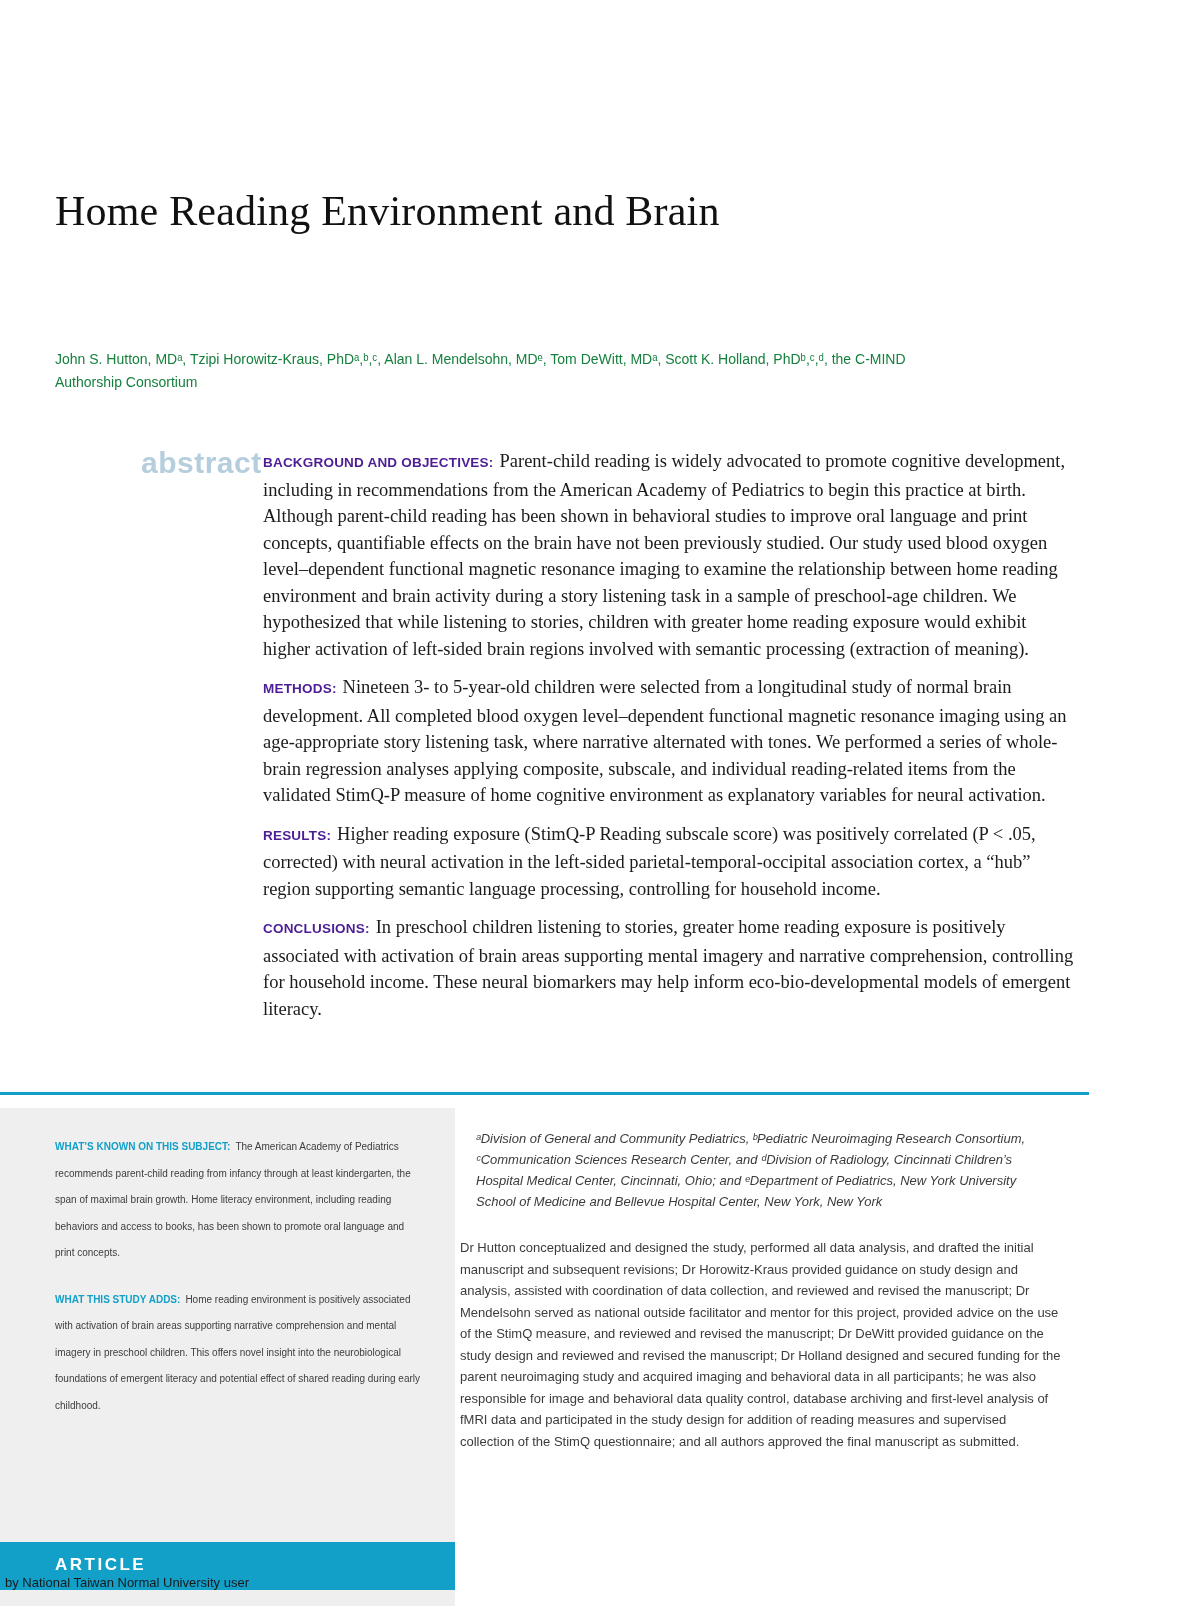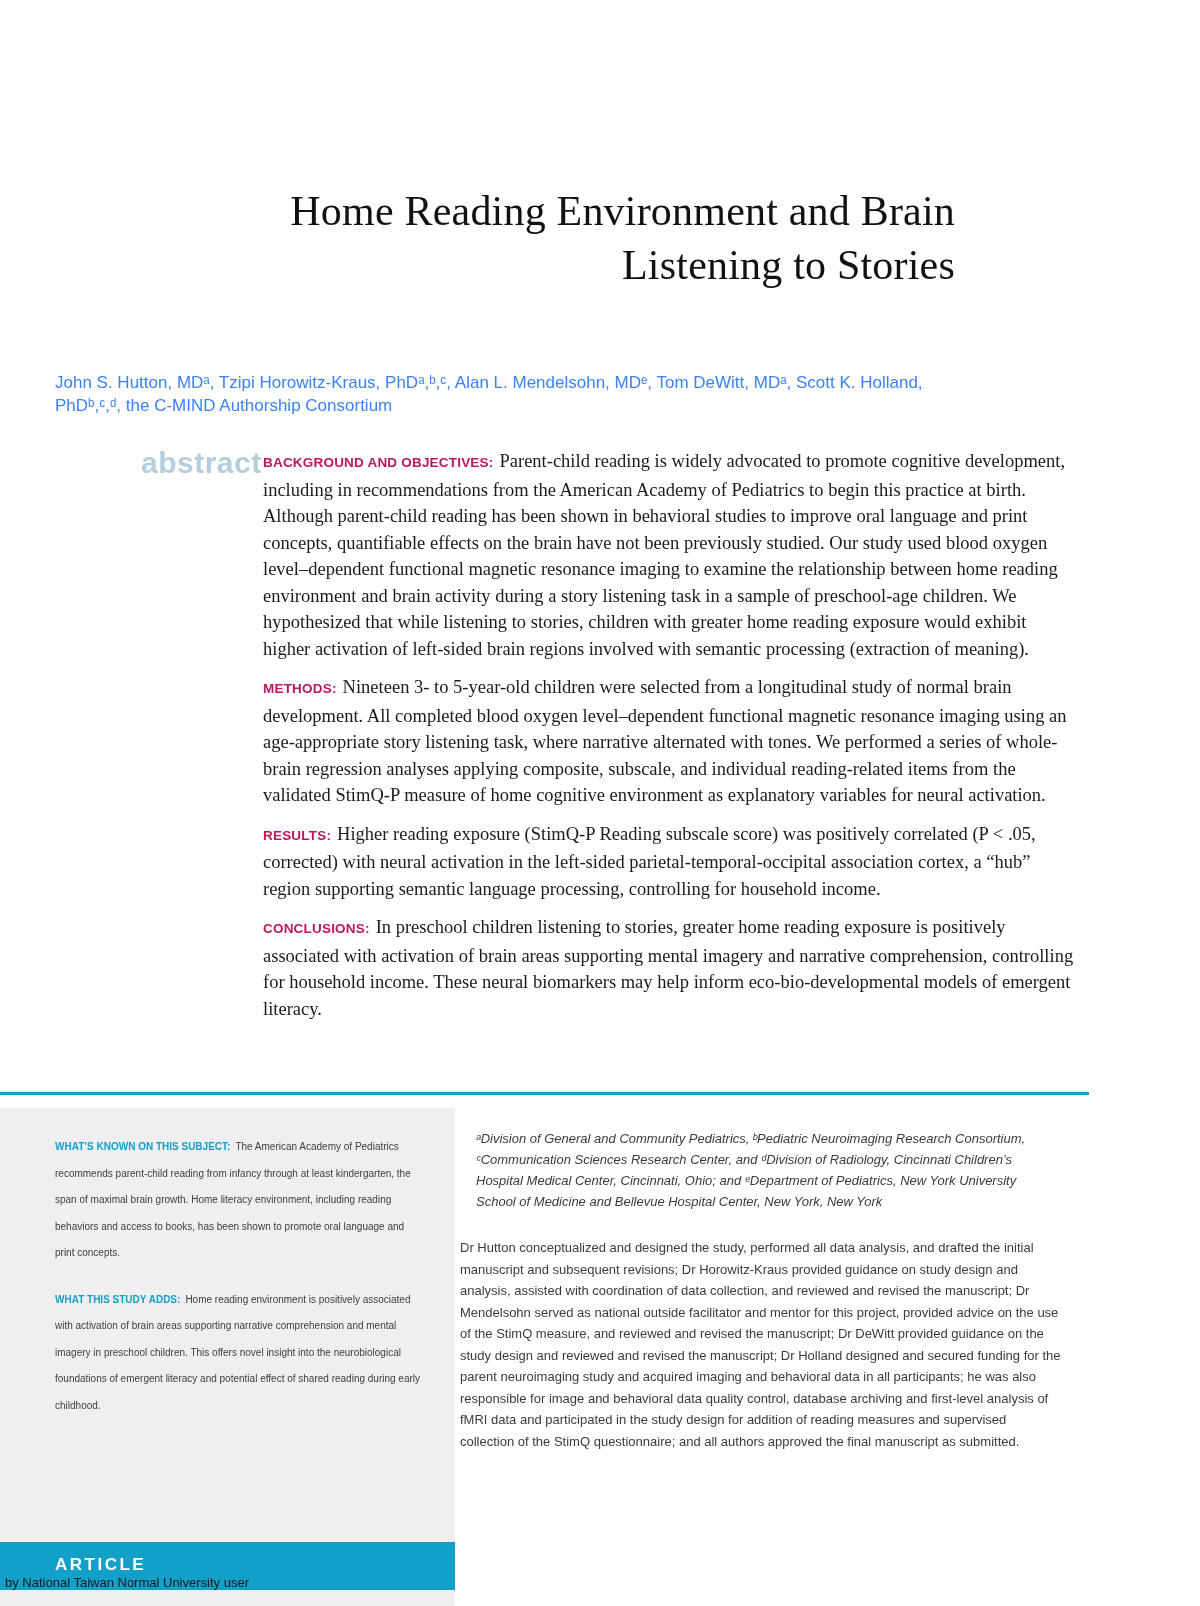--- a/index.html
+++ b/index.html
@@ -10,42 +10,42 @@
     font-family: "Liberation Sans", sans-serif;
     color: #1c1c1c;
     overflow: hidden;
   }
 
   
   .title {
     position: absolute; left: 55px; top: 184px; width: 900px;
     font-family: "Liberation Serif", serif;
     font-size: 42px; line-height: 54px; font-weight: 400;
-    color: #111; letter-spacing: 0.2px; text-align: right;
+    color: #111; letter-spacing: 0.2px;
   }
   .authors {
-    position: absolute; left: 55px; top: 371px; width: 890px;
-    font-size: 17px; line-height: 23px; color: #3b82f6;
+    position: absolute; left: 55px; top: 348px; width: 890px;
+    font-size: 14px; line-height: 23px; color: #15803d;
   }
 
   
   .abstract-label {
     position: absolute; left: 141px; top: 446px;
     font-size: 30px; font-weight: 700; letter-spacing: 0.5px;
     color: #b5cedd;
   }
   .abstract-body {
     position: absolute; left: 263px; top: 448px; width: 812px;
     font-family: "Liberation Serif", serif;
     font-size: 18.5px; line-height: 26.5px; color: #1b1b1b;
   }
   .abstract-body p { margin: 0 0 12px 0; }
   .sec-label {
     font-family: "Liberation Sans", sans-serif;
-    font-size: 13.5px; font-weight: 700; color: #be185d;
+    font-size: 13.5px; font-weight: 700; color: #4c1d95;
     letter-spacing: 0.2px; padding-right: 6px;
   }
 
   
   .divider {
     position: absolute; left: 0; top: 1092px; width: 1089px; height: 3px;
     background: #129fc8;
   }
 
   
@@ -87,21 +87,20 @@
   .download-note {
     position: absolute; left: 5px; top: 1574px; z-index: 2;
     font-size: 13px; line-height: 17px; color: #1a1a1a;
   }
 </style>
 </head>
 <body>
 
 <div class="title">
   <div>Home Reading Environment and Brain</div>
-  <div>Listening to Stories</div>
 </div>
 
 <div class="authors">John S. Hutton, MDᵃ, Tzipi Horowitz-Kraus, PhDᵃ,ᵇ,ᶜ, Alan L. Mendelsohn, MDᵉ, Tom DeWitt, MDᵃ, Scott K. Holland, PhDᵇ,ᶜ,ᵈ, the C-MIND Authorship Consortium</div>
 
 <div class="abstract-label">abstract</div>
 
 <div class="abstract-body">
   <p><span class="sec-label">BACKGROUND AND OBJECTIVES:</span><span>Parent-child reading is widely advocated to promote cognitive development, including in recommendations from the American Academy of Pediatrics to begin this practice at birth. Although parent-child reading has been shown in behavioral studies to improve oral language and print concepts, quantifiable effects on the brain have not been previously studied. Our study used blood oxygen level–dependent functional magnetic resonance imaging to examine the relationship between home reading environment and brain activity during a story listening task in a sample of preschool-age children. We hypothesized that while listening to stories, children with greater home reading exposure would exhibit higher activation of left-sided brain regions involved with semantic processing (extraction of meaning).</span></p>
   <p><span class="sec-label">METHODS:</span><span>Nineteen 3- to 5-year-old children were selected from a longitudinal study of normal brain development. All completed blood oxygen level–dependent functional magnetic resonance imaging using an age-appropriate story listening task, where narrative alternated with tones. We performed a series of whole-brain regression analyses applying composite, subscale, and individual reading-related items from the validated StimQ-P measure of home cognitive environment as explanatory variables for neural activation.</span></p>
   <p><span class="sec-label">RESULTS:</span><span>Higher reading exposure (StimQ-P Reading subscale score) was positively correlated (P &lt; .05, corrected) with neural activation in the left-sided parietal-temporal-occipital association cortex, a “hub” region supporting semantic language processing, controlling for household income.</span></p>

